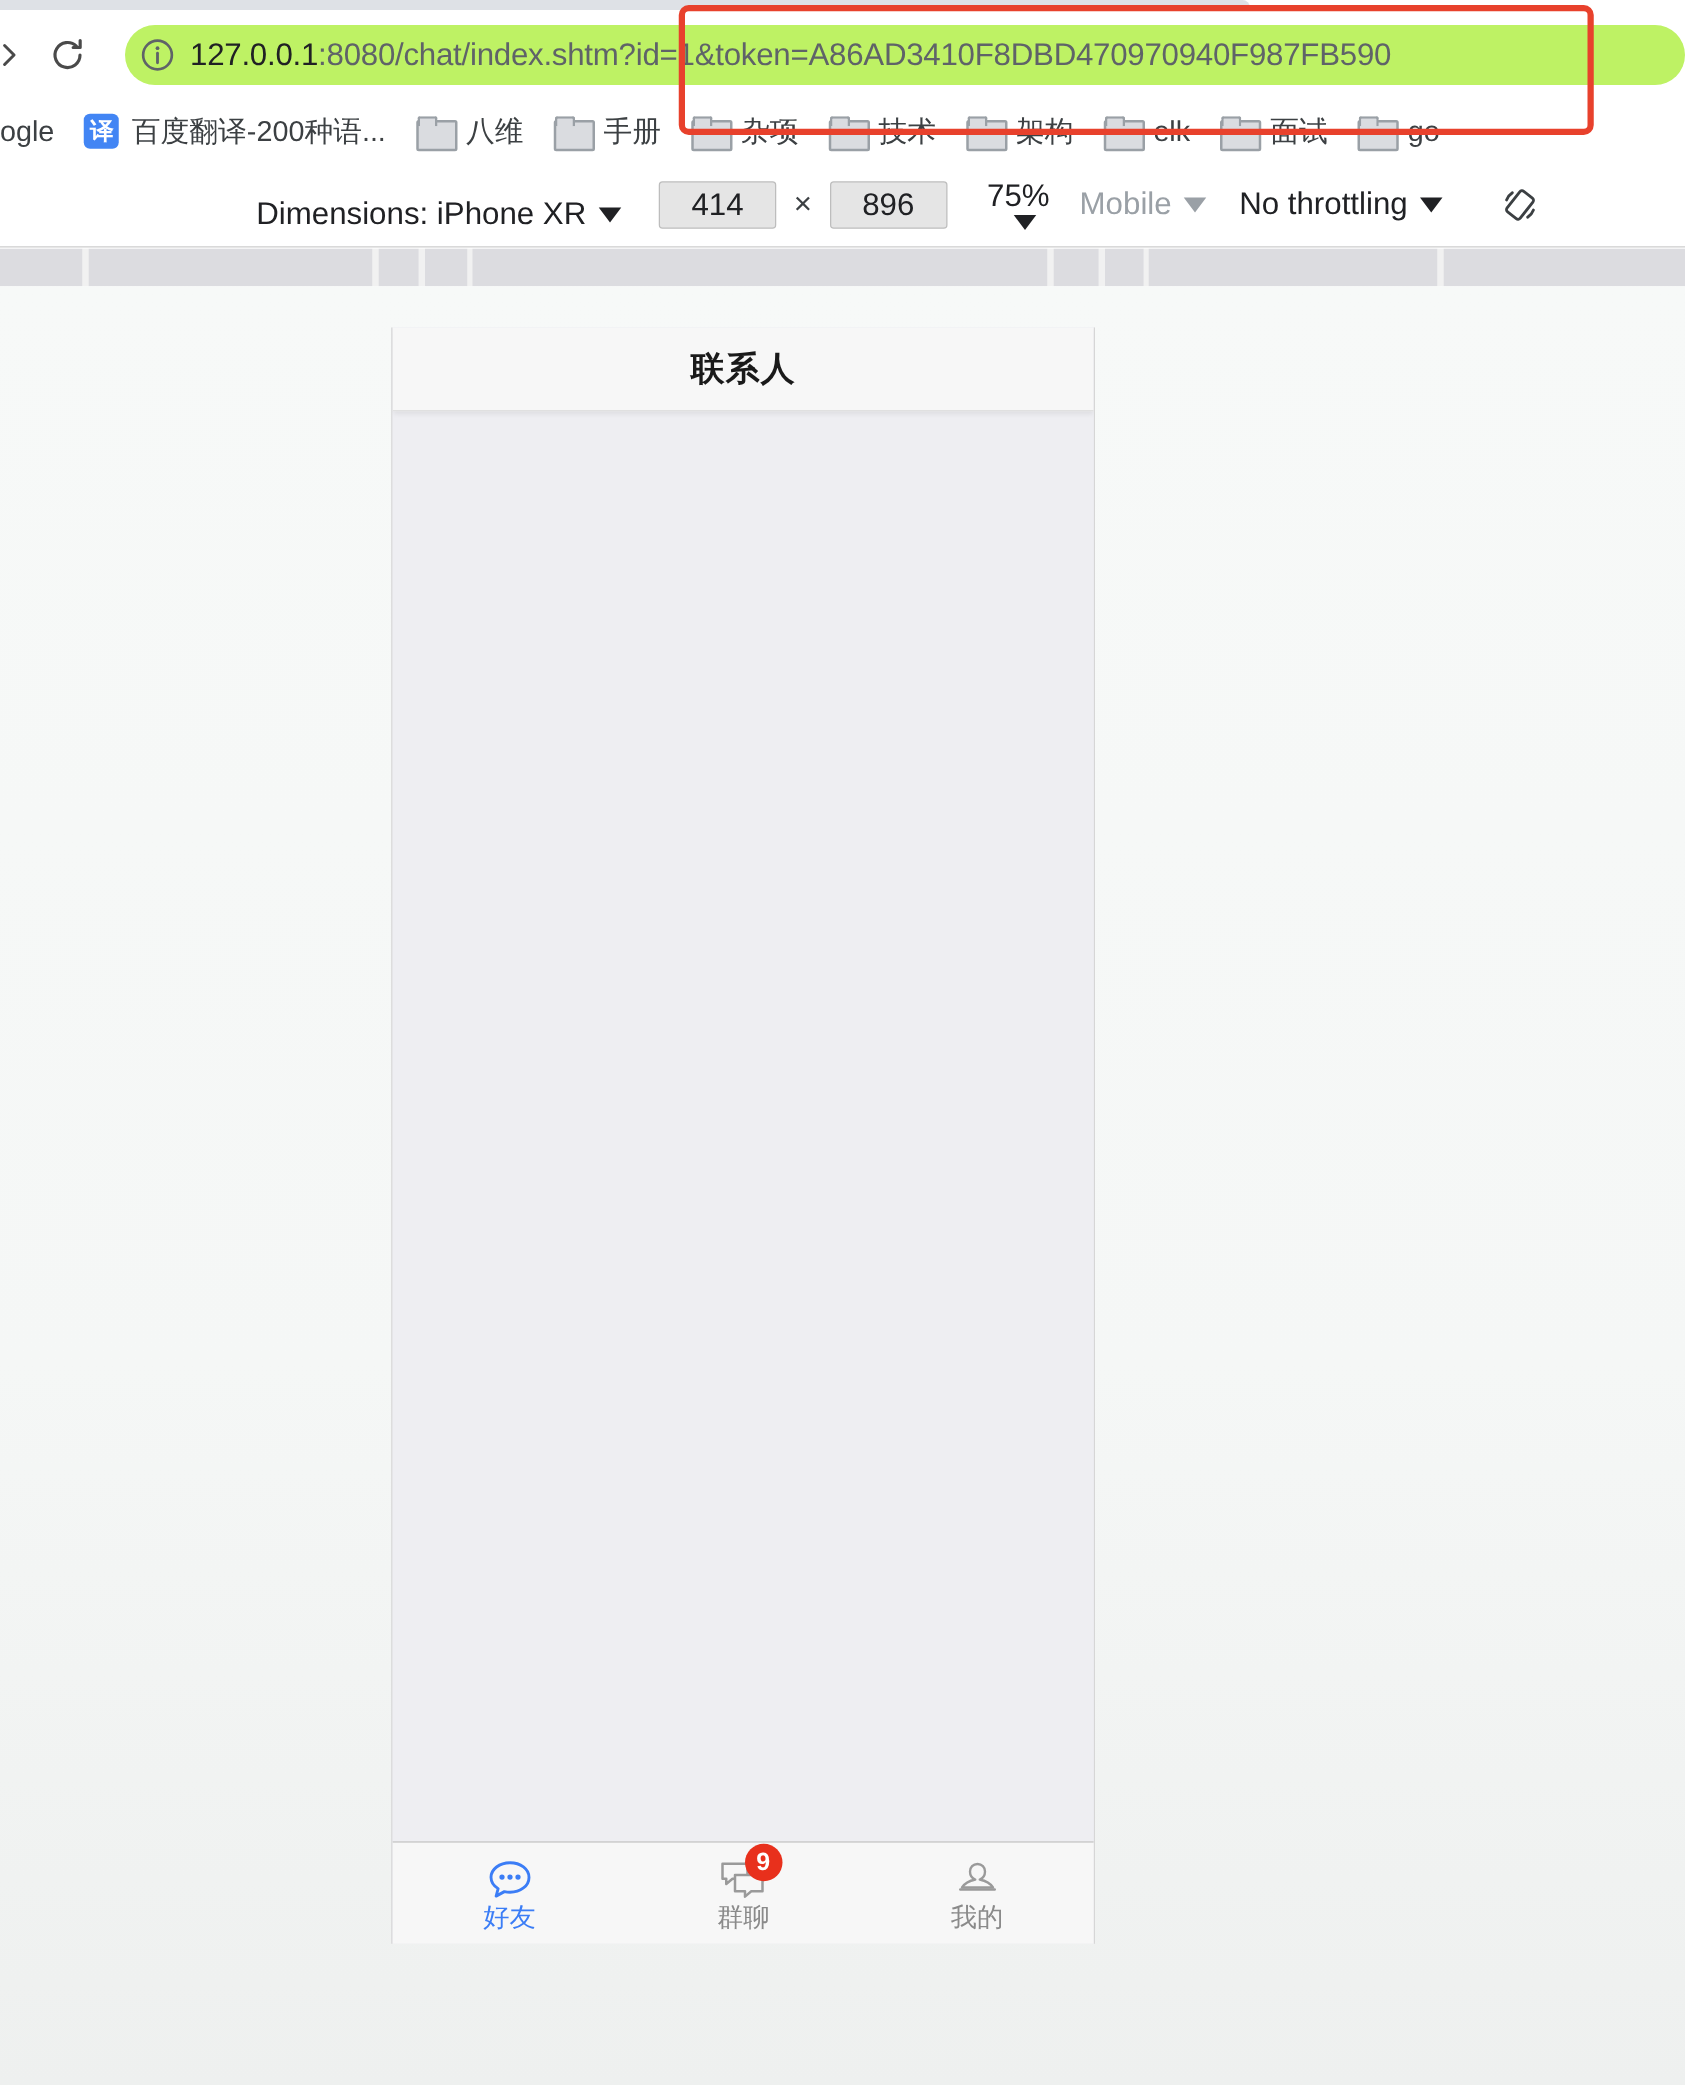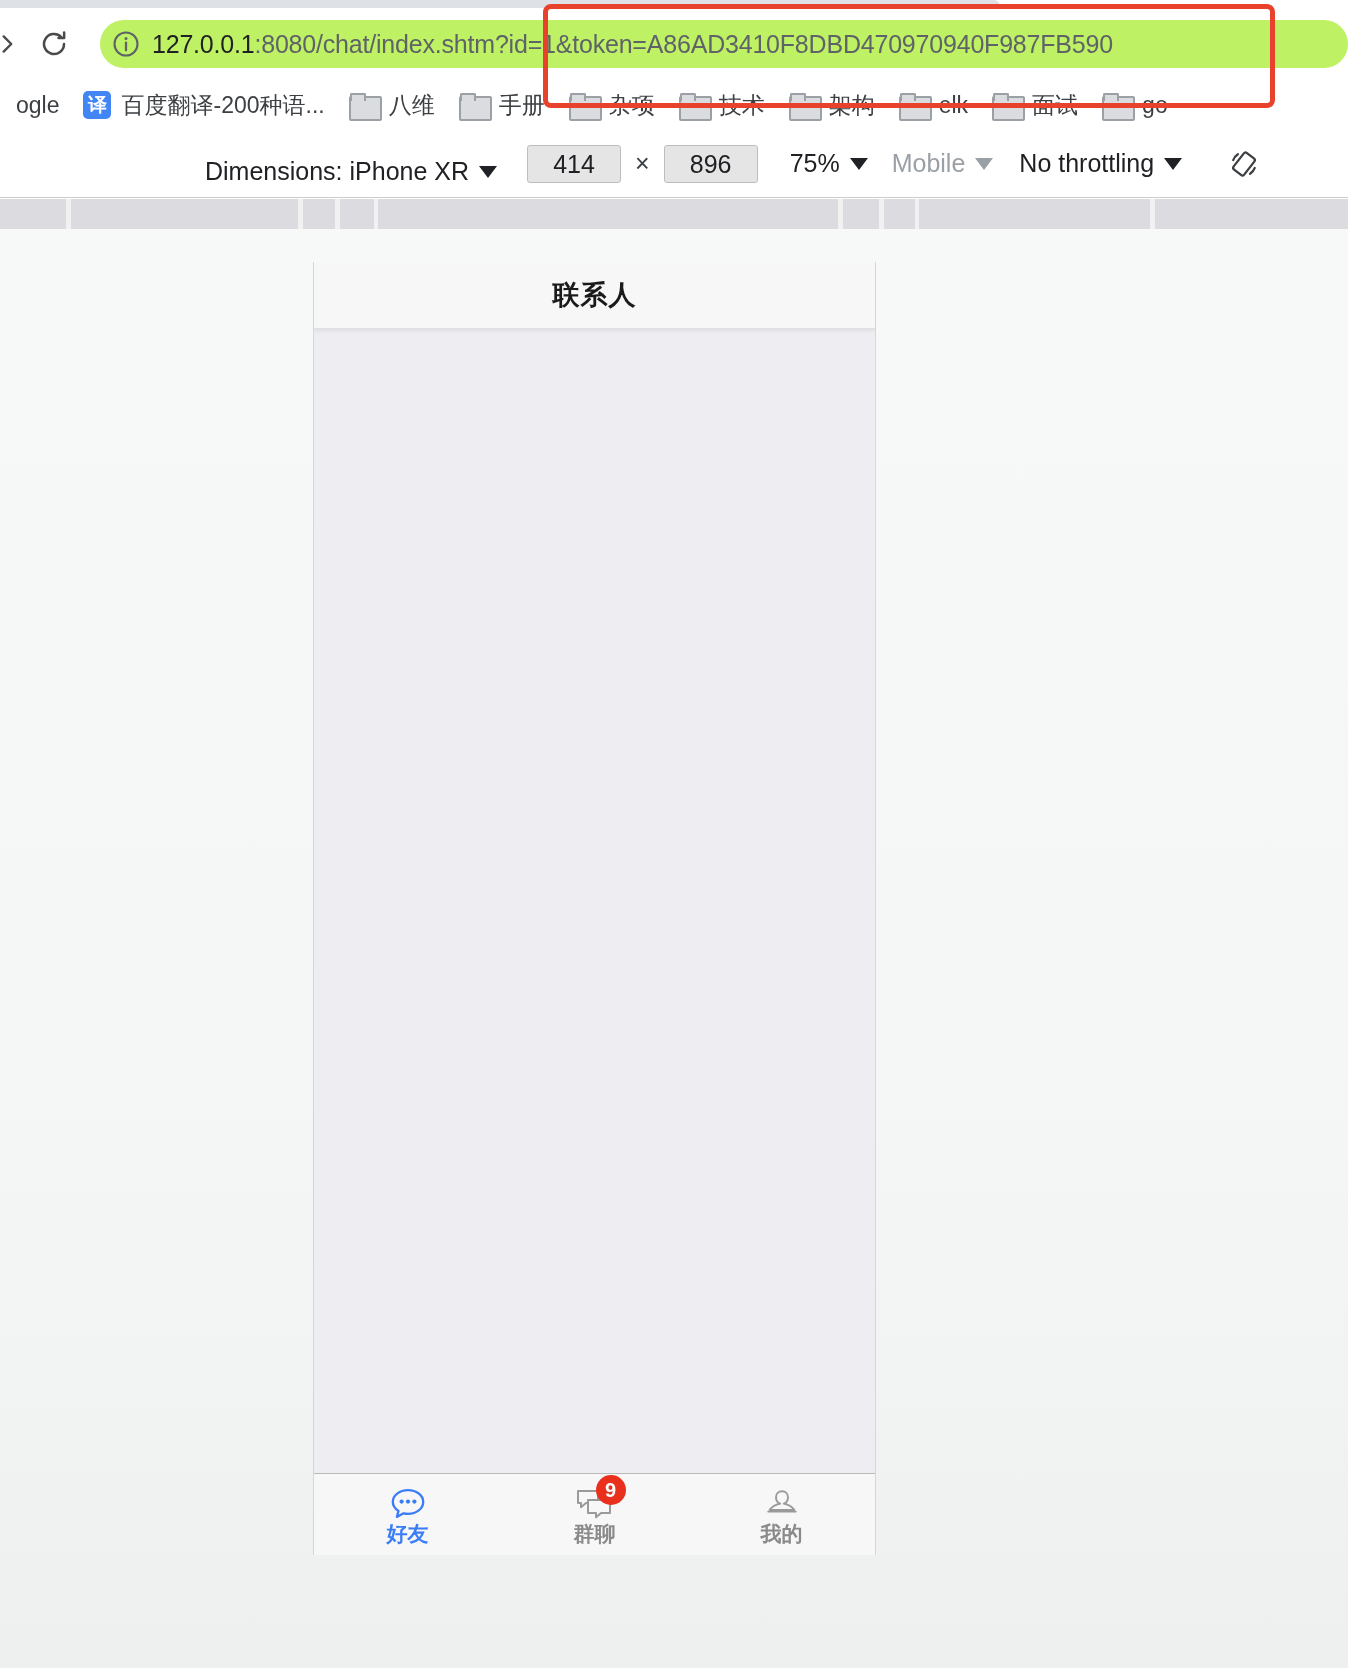--- a/index.html
+++ b/index.html
@@ -116,21 +116,21 @@
     border-right: 9px solid transparent; border-top: 12px solid #202124;
   }
   .caret.muted { border-top-color: #9aa0a6; }
   .dt-input {
     width: 94px; height: 38px; margin-left: 30px;
     border: 1px solid #bdbdbd; border-radius: 3px; background: #e5e5e5;
     font-family: inherit; font-size: 25px; color: #202124;
     text-align: center; line-height: 36px;
   }
   .dt-x { margin: 0 14px; font-size: 25px; color: #3c4043; }
-  .dt-zoom { margin-left: 32px; }
+  .dt-zoom { margin-left: 32px; flex-direction: column; }
   .dt-mobile { margin-left: 24px; color: #9aa0a6; }
   .dt-throttle { margin-left: 26px; }
   .dt-rotate {
     margin-left: 42px; width: 40px; height: 40px;
     display: flex; align-items: center; justify-content: center;
     cursor: pointer;
   }
 
   
   .mq-strip {
@@ -183,21 +183,20 @@
     align-items: center; justify-content: center; gap: 2px;
     cursor: pointer; position: relative; padding-top: 4px;
   }
   .tab-icon {
     height: 34px; display: flex; align-items: flex-end; justify-content: center;
     position: relative;
   }
   .tab-label {
     font-size: 21px; color: #8a8a8a; line-height: 1.1;
     font-family: "DejaVu Sans", "Liberation Sans", sans-serif;
-    font-weight: bold;
   }
   .tab.active .tab-label { color: #3b7df6; }
 
   .badge {
     position: absolute; left: 22px; top: -12px;
     min-width: 30px; height: 30px; padding: 0 6px;
     background: #e8301c; color: #fff; border-radius: 15px;
     font-size: 20px; font-weight: 600;
     display: flex; align-items: center; justify-content: center;
     line-height: 1;
@@ -235,21 +234,21 @@
           </svg>
         </div>
         <div class="omni-url">
           <span class="host">127.0.0.1</span><span class="rest">:8080/chat/index.shtm</span><span class="rest">?id=1&amp;token=A86AD3410F8DBD470970940F987FB590</span>
         </div>
       </div>
     </div>
 
     <div class="bookmarks">
 
-      <div class="bm" style="padding-left:16px;">
+      <div class="bm" style="padding-left:0;">
         <span class="bm-label">ogle</span>
       </div>
 
       <div class="bm">
         <span class="bm-fav-translate">译</span>
         <span class="bm-label">百度翻译-200种语...</span>
       </div>
 
       <div class="bm">
         <span class="bm-folder"></span>

